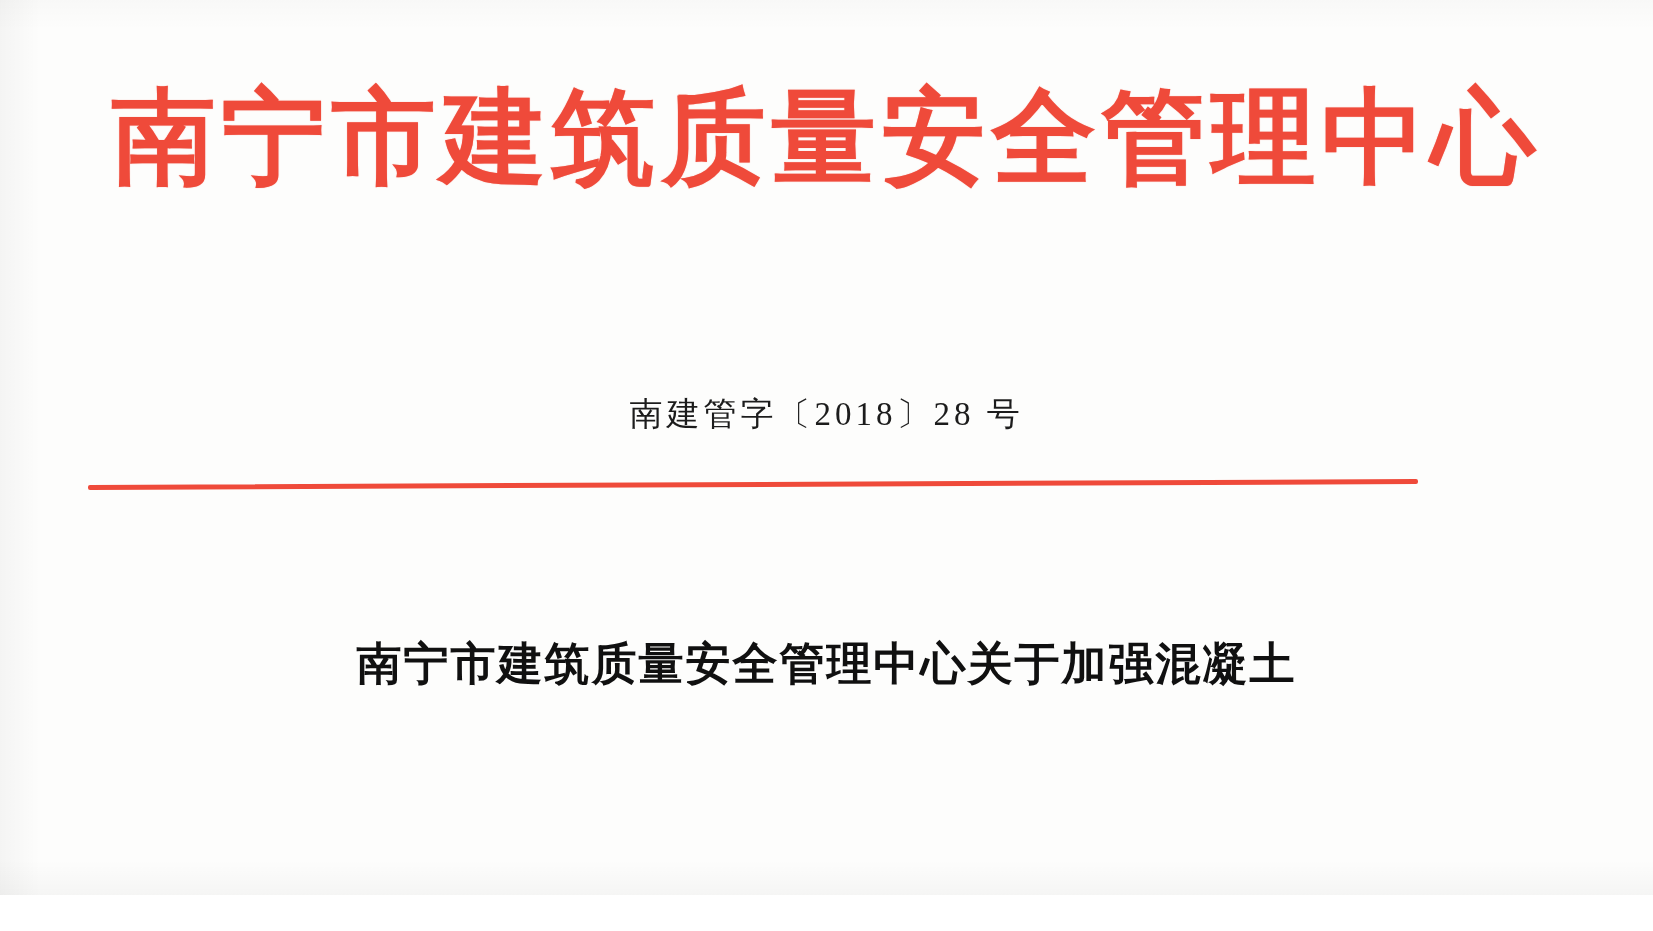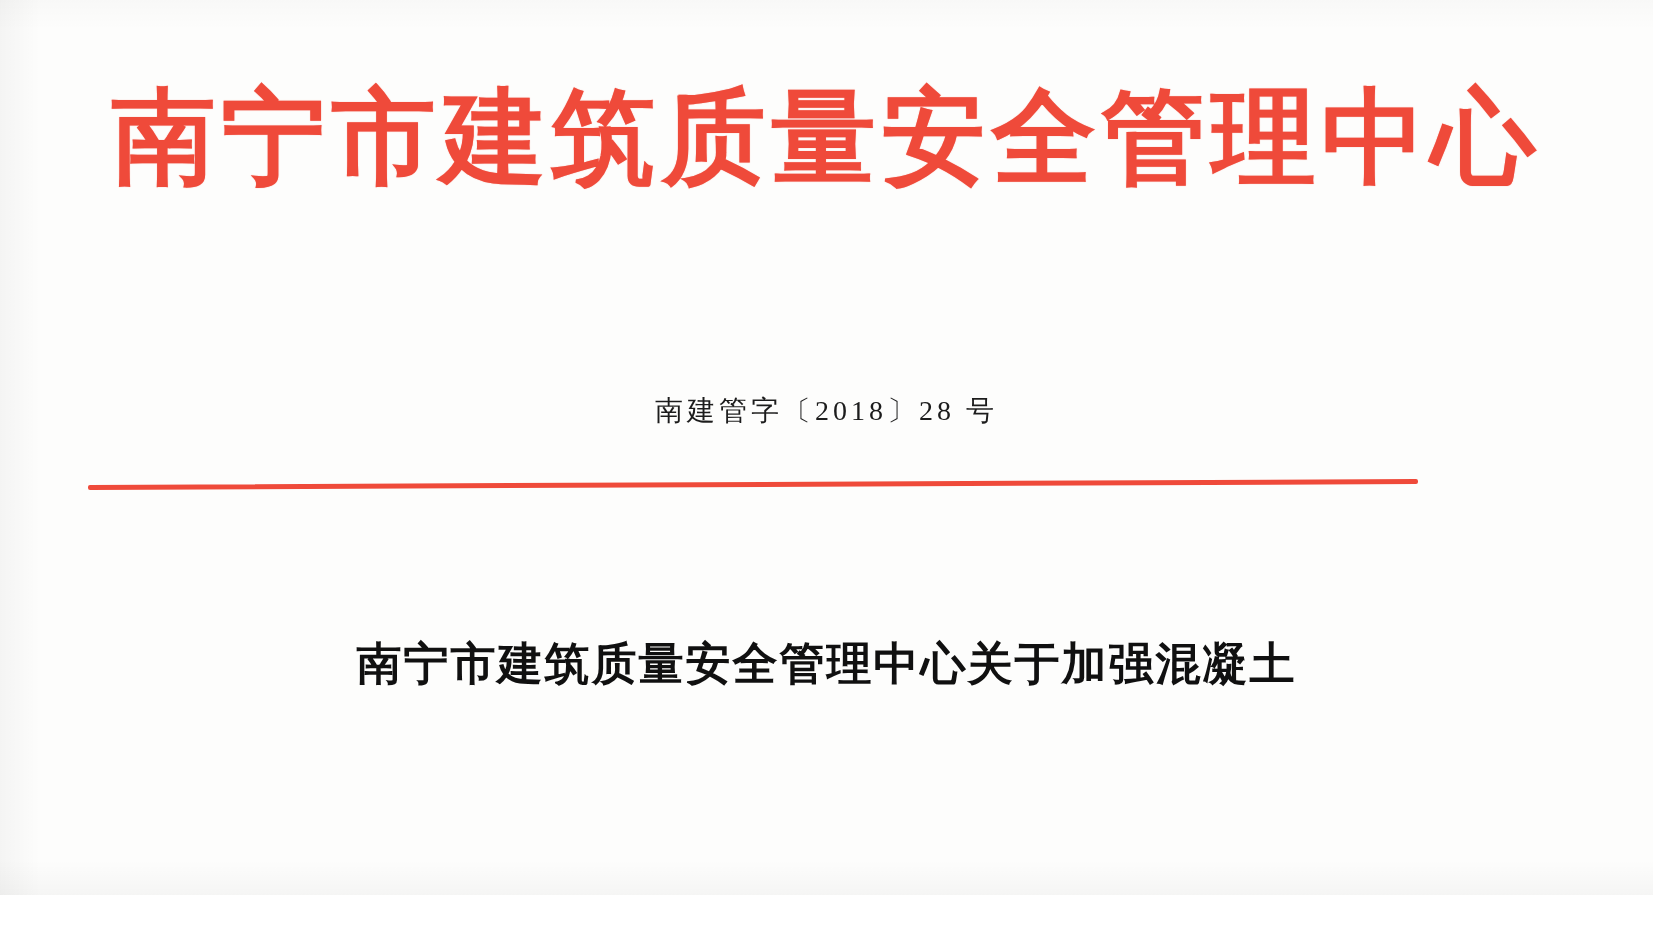--- a/index.html
+++ b/index.html
@@ -47,21 +47,21 @@
     text-shadow: 0 0 1px rgba(239,74,58,0.55);
   }
   .doc-number {
     position: absolute;
     top: 392px;
     left: 0;
     width: 100%;
     text-align: center;
     color: #1c1c1c;
     font-family: "Liberation Serif", "DejaVu Serif", serif;
-    font-size: 28px;
+    font-size: 33px;
     letter-spacing: 4px;
     white-space: nowrap;
   }
   .red-rule {
     position: absolute;
     top: 482px;
     left: 88px;
     width: 1330px;
     height: 5px;
     background: #ef4a3a;

